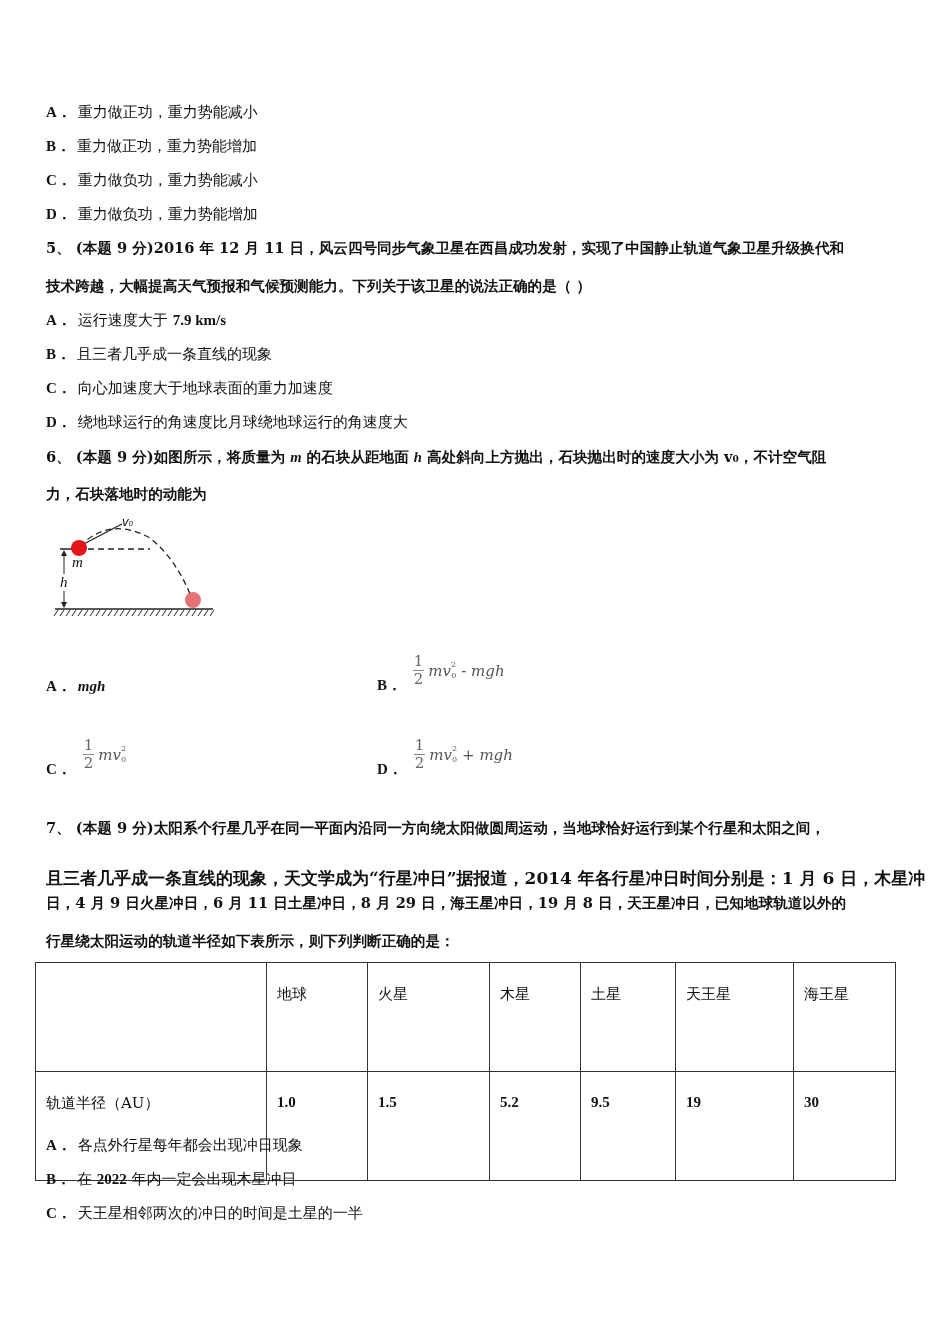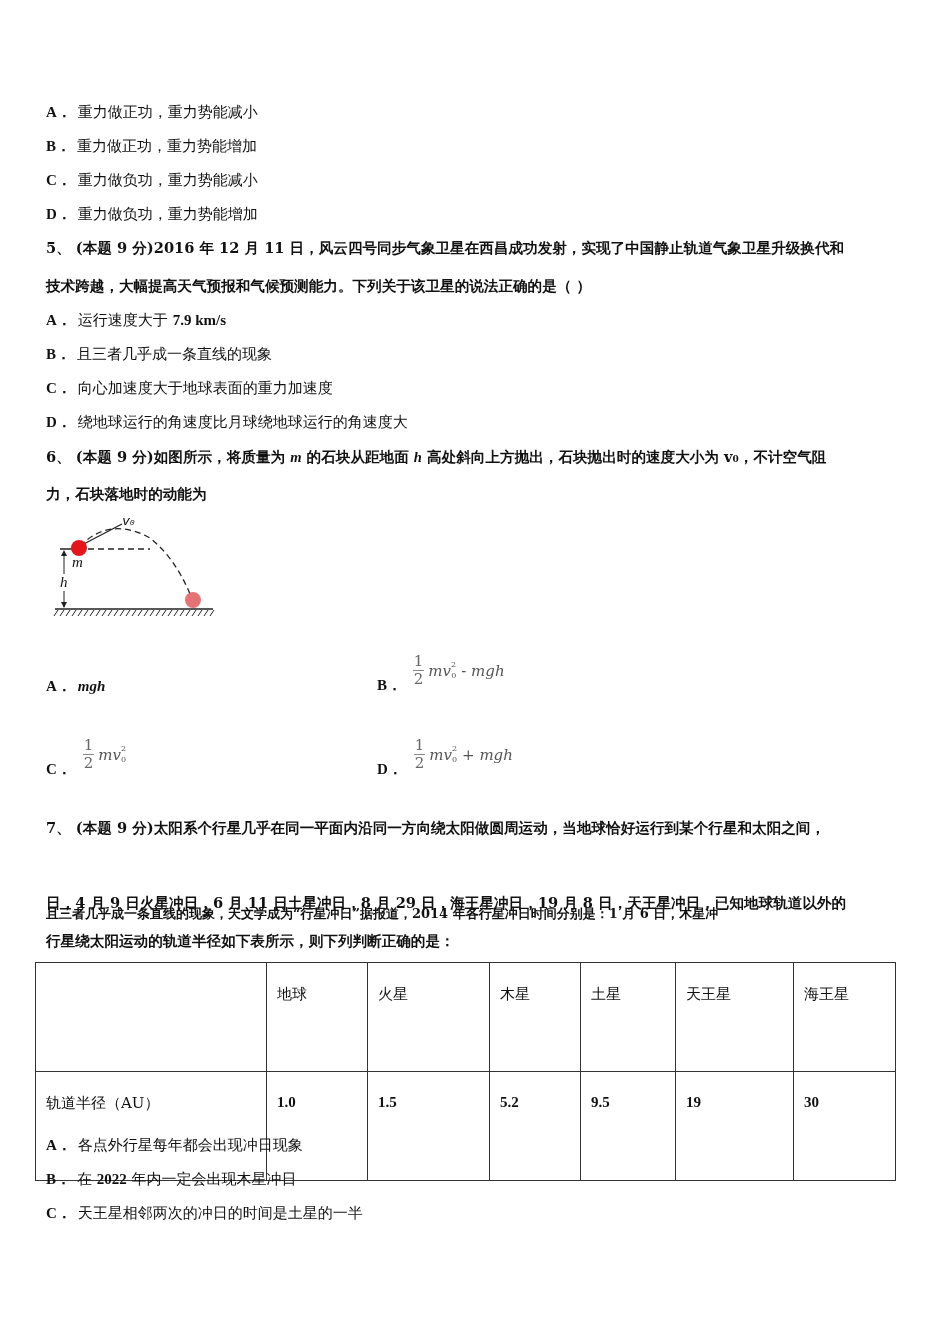--- a/index.html
+++ b/index.html
@@ -91,21 +91,21 @@
         <line x1="122" y1="92" x2="118" y2="98"></line>
         <line x1="128" y1="92" x2="124" y2="98"></line>
       <line x1="134" y1="92" x2="130" y2="98"></line>
         <line x1="140" y1="92" x2="136" y2="98"></line>
         <line x1="146" y1="92" x2="142" y2="98"></line>
       <line x1="152" y1="92" x2="148" y2="98"></line>
         <line x1="158" y1="92" x2="154" y2="98"></line>
         <line x1="164" y1="92" x2="160" y2="98"></line>
     </g>
   </svg>
-  <span style="position:absolute; left:72px; top:-4px; font-style:italic; font-size:13px; font-family:Liberation Mono, monospace;"><span>v</span><span style="font-size:8px">0</span></span>
+  <span style="position:absolute; left:72px; top:-4px; font-style:italic; font-size:13px; font-family:Liberation Sans, sans-serif;"><span>v</span><span style="font-size:8px">0</span></span>
   <span style="position:absolute; left:22px; top:36px; font-style:italic; font-size:15px; font-family:'Liberation Serif',serif;">m</span>
   <span style="position:absolute; left:10px; top:56px; font-style:italic; font-size:15px; font-family:'Liberation Serif',serif; background:#fff;">h</span>
 </div>
 
 <div class="line" style="top:676px">
   <span class="opt-label">A．</span><span class="it">mgh</span>
 </div>
 <div class="line" style="top:652px; left:377px; line-height:normal">
   <span class="opt-label" style="position:relative; top:24px">B．</span>
   <span class="formula">
@@ -139,21 +139,21 @@
         <span>2</span>
       </span>
     <span>mv</span>
       <span class="sup">2</span>
       <span class="sub">0</span>
       <span> + mgh</span>
   </span>
 </div>
 
 <div class="line q" style="top:818px; font-size:14.6px">7、 (本题 9 分)太阳系个行星几乎在同一平面内沿同一方向绕太阳做圆周运动，当地球恰好运行到某个行星和太阳之间，</div>
-<div class="line q" style="top:904px; font-size:13px">且三者几乎成一条直线的现象，天文学成为“行星冲日”据报道，2014 年各行星冲日时间分别是：1 月 6 日，木星冲</div>
+<div class="line q" style="top:868px; font-size:17px">且三者几乎成一条直线的现象，天文学成为“行星冲日”据报道，2014 年各行星冲日时间分别是：1 月 6 日，木星冲</div>
 <div class="line q" style="top:893px; font-size:14.6px">日，4 月 9 日火星冲日，6 月 11 日土星冲日，8 月 29 日，海王星冲日，19 月 8 日，天王星冲日，已知地球轨道以外的</div>
 <div class="line q" style="top:931px; font-size:14.6px">行星绕太阳运动的轨道半径如下表所示，则下列判断正确的是：</div>
 
 <table class="data">
   <tbody>
       <tr>
     <td style="width:210px"></td>
     <td style="width:80px">地球</td>
     <td style="width:101px">火星</td>
     <td style="width:70px">木星</td>

